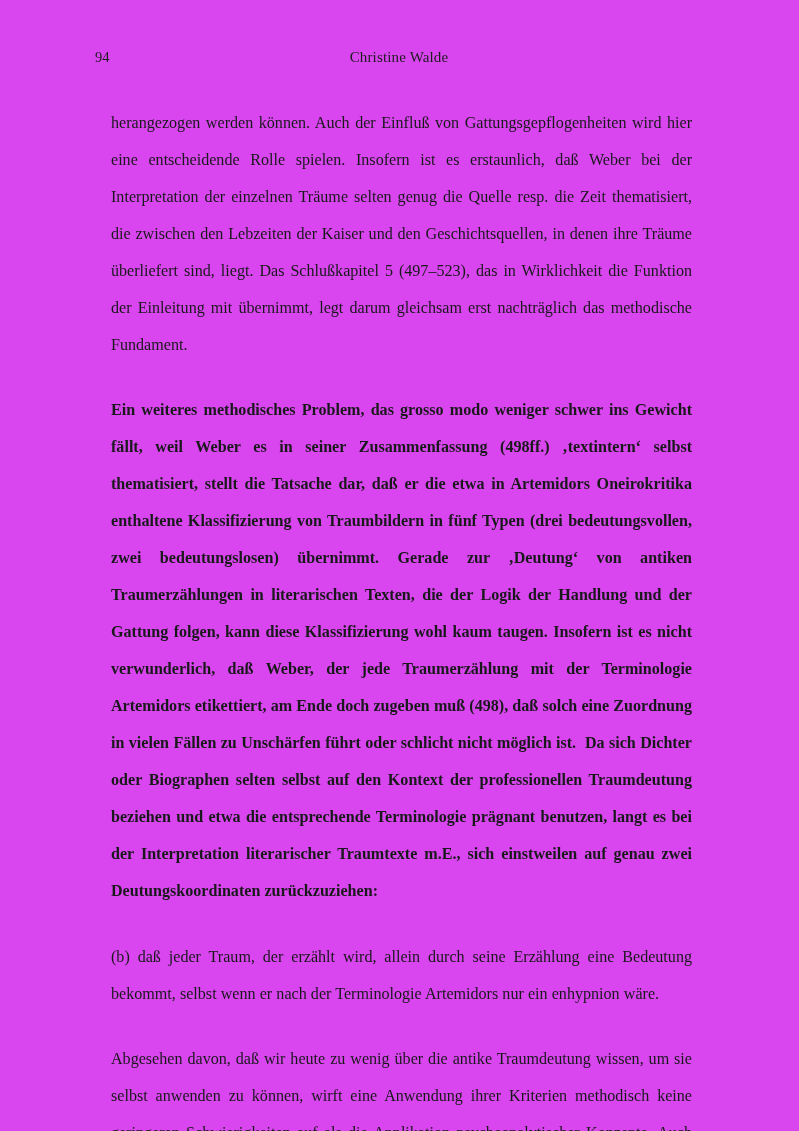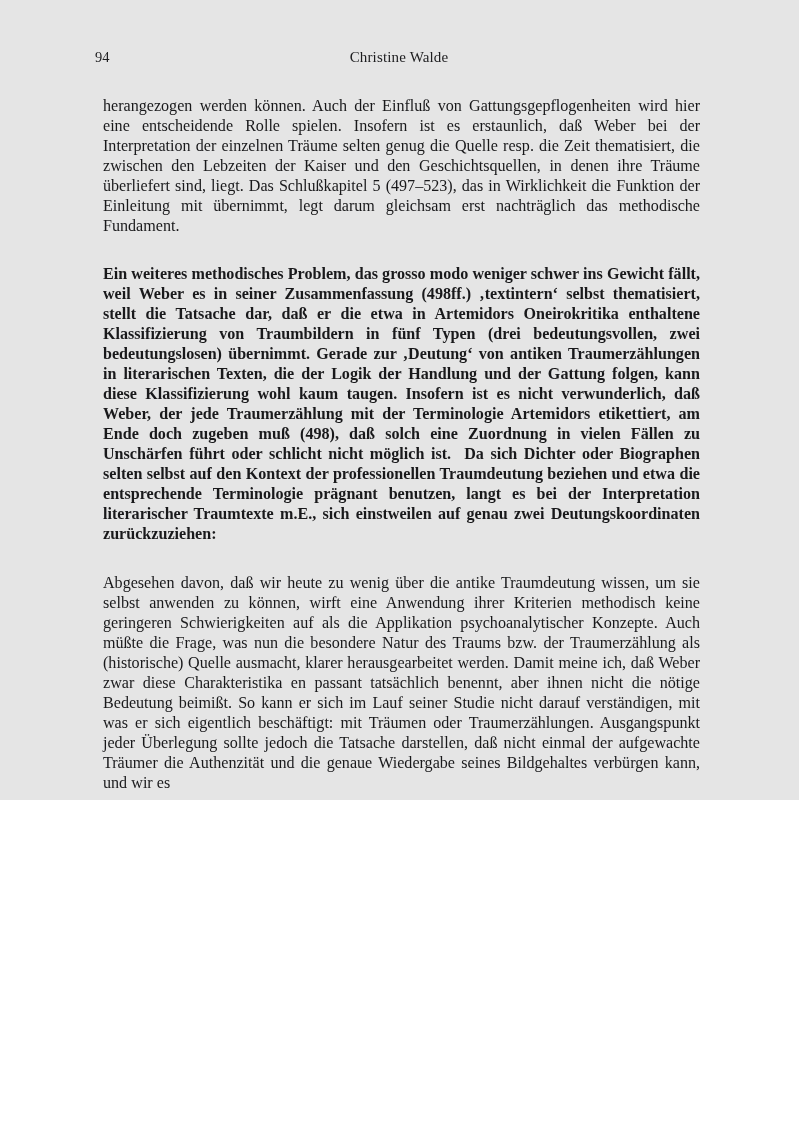--- a/index.html
+++ b/index.html
@@ -3,22 +3,22 @@
 <meta charset="utf-8">
 <style>
   html, body {
     margin: 0;
     padding: 0;
     background: #ffffff;
   }
   .page {
     position: relative;
     width: 799px;
-    height: 800px;
-    background: #e5e5e5;
+    height: 1131px;
+    background: #d946ef;
     margin: 0 auto;
     overflow: hidden;
     font-family: "Liberation Serif", "DejaVu Serif", serif;
     color: #19191b;
   }
 
   
   .running-head {
     position: absolute;
     left: 95px;
@@ -51,25 +51,25 @@
 
   
   .text-block {
     position: absolute;
     left: 95px;
     top: 88px;
     width: 613px;
   }
 
   .para {
-    margin: 8px;
+    margin: 16px;
     text-align: justify;
     text-justify: inter-word;
     font-size: 16.1px;
-    line-height: 20px;
+    line-height: 37px;
     color: #19191b;
     hyphens: none;
     -webkit-hyphens: none;
     word-spacing: 0.1px;
   }
   .para + .para {
     margin-top: 28.4px;
   }
   
   .para:last-child {
@@ -107,19 +107,20 @@
     <div class="author-name">Christine Walde</div>
   </div>
 
   <div class="text-block">
 
     <p class="para just-all">herangezogen werden können. Auch der Einfluß von Gattungsgepflogenheiten wird hier eine entscheidende Rolle spielen. Insofern ist es erstaunlich, daß Weber bei der Interpretation der einzelnen Träume selten genug die Quelle resp. die Zeit thematisiert, die zwischen den Lebzeiten der Kaiser und den Geschichtsquellen, in denen ihre Träume überliefert sind, liegt. Das Schlußkapitel 5 (497–523), das in Wirklichkeit die Funktion der Einleitung mit übernimmt, legt darum gleichsam erst nachträglich das methodische Fundament.</p>
 
     <p class="para just-all dbl-space">Ein weiteres methodisches Problem, das grosso modo weniger schwer ins Gewicht fällt, weil Weber es in seiner Zusammenfassung (498ff.) ‚textintern‘ selbst thematisiert, stellt die Tatsache dar, daß er die etwa in Artemidors Oneirokritika enthaltene Klassifizierung von Traumbildern in fünf Typen (drei bedeutungsvollen, zwei bedeutungslosen) übernimmt. Gerade zur ‚Deutung‘ von antiken Traumerzählungen in literarischen Texten, die der Logik der Handlung und der Gattung folgen, kann diese Klassifizierung wohl kaum taugen. Insofern ist es nicht verwunderlich, daß Weber, der jede Traumerzählung mit der Terminologie Artemidors etikettiert, am Ende doch zugeben muß (498), daß solch eine Zuordnung in vielen Fällen zu Unschärfen führt oder schlicht nicht möglich ist.  Da sich Dichter oder Biographen selten selbst auf den Kontext der professionellen Traumdeutung beziehen und etwa die entsprechende Terminologie prägnant benutzen, langt es bei der Interpretation literarischer Traumtexte m.E., sich einstweilen auf genau zwei Deutungskoordinaten zurückzuziehen:</p>
 
     <p class="para">
+      <span class="enum-line">(b) daß jeder Traum, der erzählt wird, allein durch seine Erzählung eine Bedeutung bekommt, selbst wenn er nach der Terminologie Artemidors nur ein enhypnion wäre.</span>
     </p>
 
     <p class="para just-all">Abgesehen davon, daß wir heute zu wenig über die antike Traumdeutung wissen, um sie selbst anwenden zu können, wirft eine Anwendung ihrer Kriterien methodisch keine geringeren Schwierigkeiten auf als die Applikation psychoanalytischer Konzepte. Auch müßte die Frage, was nun die besondere Natur des Traums bzw. der Traumerzählung als (historische) Quelle ausmacht, klarer herausgearbeitet werden. Damit meine ich, daß Weber zwar diese Charakteristika en passant tatsächlich benennt, aber ihnen nicht die nötige Bedeutung beimißt. So kann er sich im Lauf seiner Studie nicht darauf verständigen, mit was er sich eigentlich beschäftigt: mit Träumen oder Traumerzählungen. Ausgangspunkt jeder Überlegung sollte jedoch die Tatsache darstellen, daß nicht einmal der aufgewachte Träumer die Authenzität und die genaue Wiedergabe seines Bildgehaltes verbürgen kann, und wir es</p>
 
   </div>
 
 </div>
 
 </body></html>

